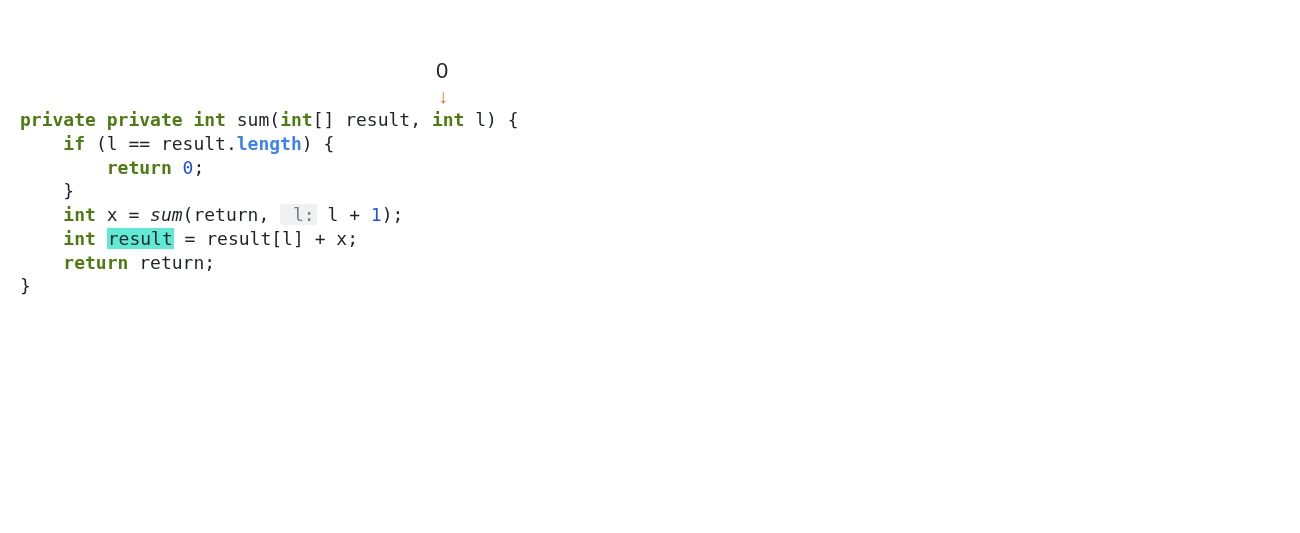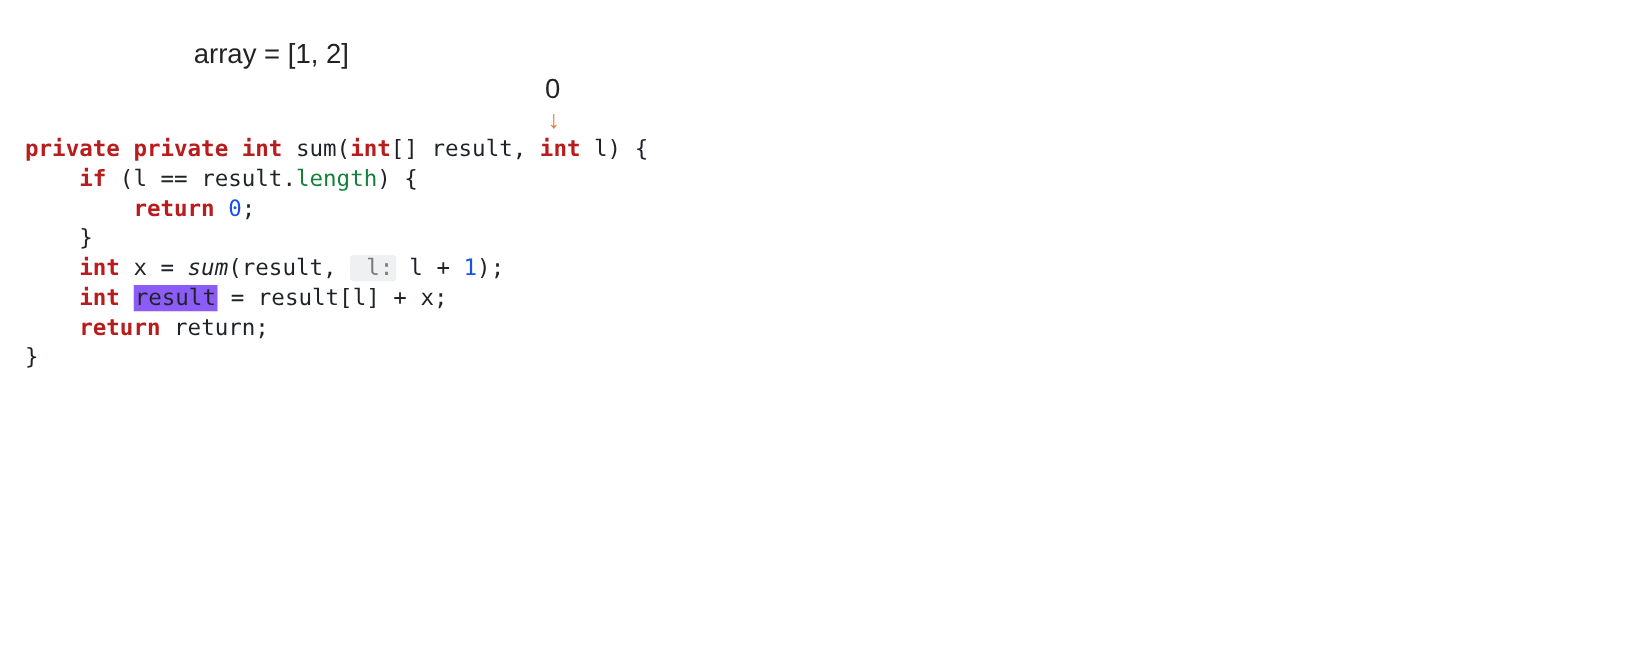--- a/index.html
+++ b/index.html
@@ -39,50 +39,49 @@
   .code-area {
     position: absolute;
     top: 108px;
     left: 20px;
     font-family: "Menlo", "Consolas", monospace;
     font-size: 18px;
     color: #1f2328;
     line-height: 1.32;
     white-space: pre;
   }
-  .kw { color: #b91c1c; font-weight: bold; }
+  .kw { color: #4d7c0f; font-weight: bold; }
   .fn-italic { font-style: italic; color: #1f2328; }
   .num { color: #1750eb; }
-  .prop { color: #15803d; font-weight: normal; }
+  .prop { color: #3b82f6; font-weight: bold; }
   .hint-bg {
     background: #eef0f2;
     color: #7a7a7a;
     font-style: normal;
     padding: 0 2px;
     border-radius: 3px;
   }
   .hl-result {
-    background: #8b5cf6;
+    background: #5eead4;
     padding: 0 1px;
   }
   .indent-guide {
     color: #d8d8d8;
   }
 </style>
 </head>
 <body>
 
 <div class="annotation-area">
-  <div class="annotation-line1">array = [1, 2]</div>
 </div>
 
 <div class="annotation-zero">0</div>
 
 <div class="arrow">↓</div>
 
 <div class="code-area"><span class="kw">private</span> <span class="kw">private</span> <span class="kw">int</span> <span>sum</span><span>(</span><span class="kw">int</span><span>[]</span><span> result, </span><span class="kw">int</span><span> l) {</span>
 <span class="indent-guide">    </span><span class="kw">if</span><span> (l == result.</span><span class="prop">length</span><span>) {</span>
 <span class="indent-guide">        </span><span class="kw">return</span><span class="num"> 0</span><span>;</span>
 <span class="indent-guide">    </span><span>}</span>
-<span class="indent-guide">    </span><span class="kw">int</span><span> x = </span><span class="fn-italic">sum</span><span>(result, </span><span class="hint-bg"> l:</span><span> l + </span><span class="num">1</span><span>);</span>
+<span class="indent-guide">    </span><span class="kw">int</span><span> x = </span><span class="fn-italic">sum</span><span>(return, </span><span class="hint-bg"> l:</span><span> l + </span><span class="num">1</span><span>);</span>
 <span class="indent-guide">    </span><span class="kw">int</span><span> </span><span class="hl-result">result</span><span> = result[l] + x;</span>
 <span class="indent-guide">    </span><span class="kw">return</span><span> return;</span>
 <span>}</span></div>
 
 </body></html>

